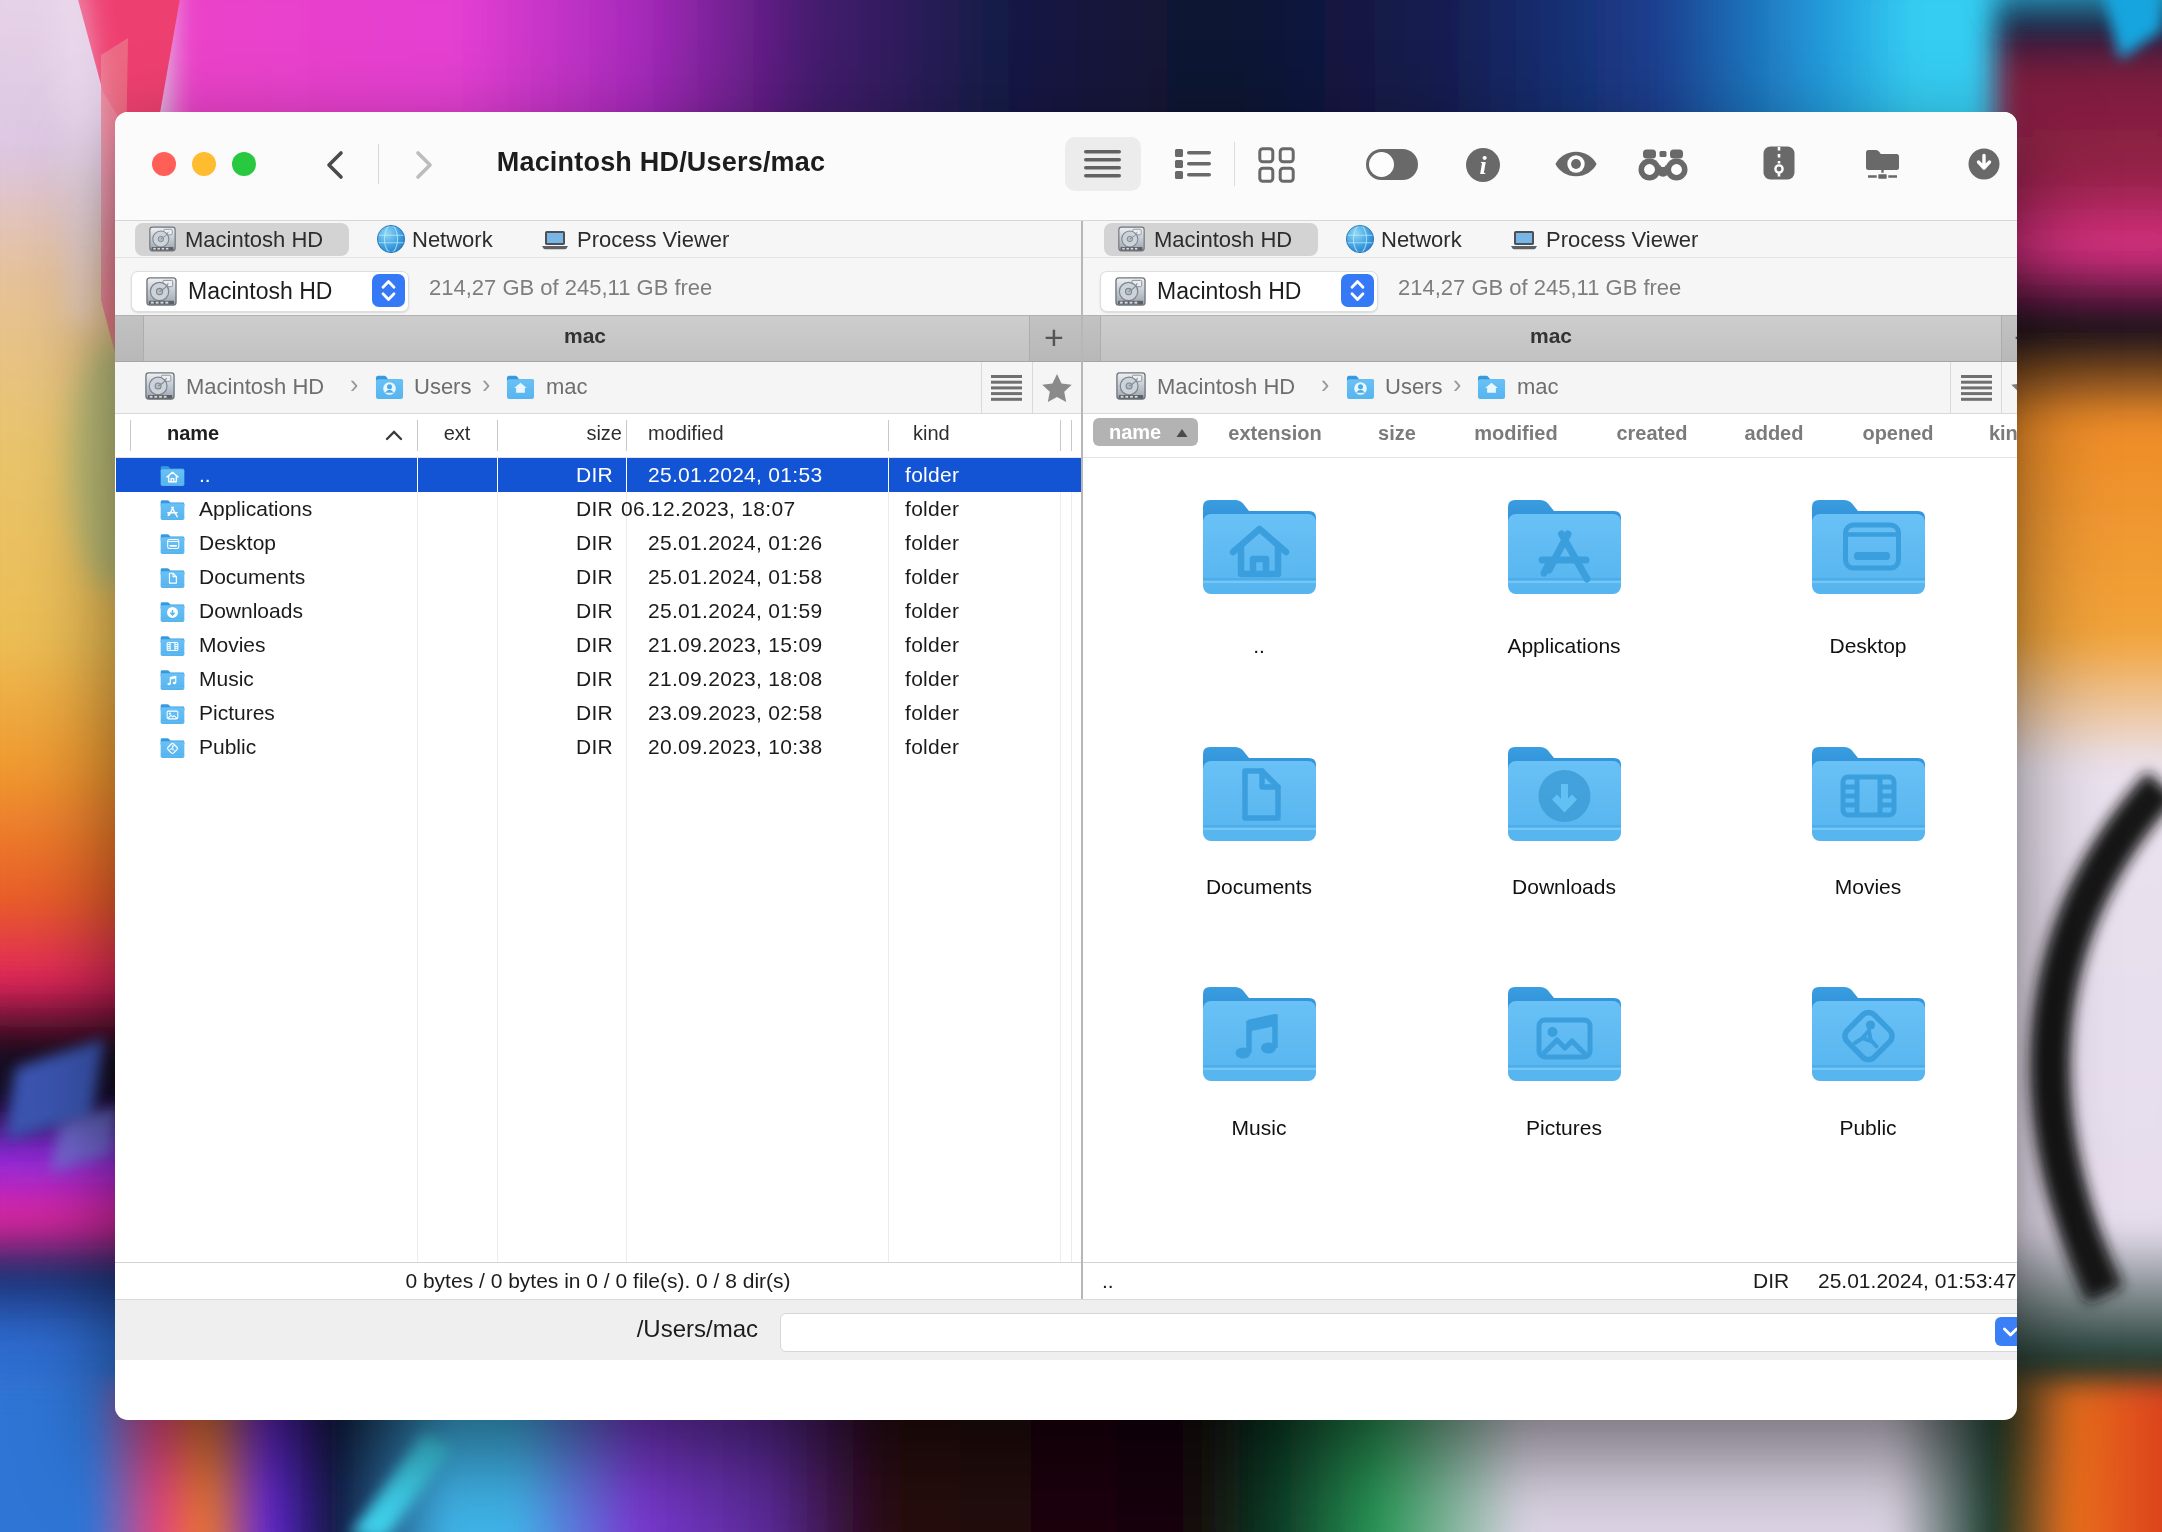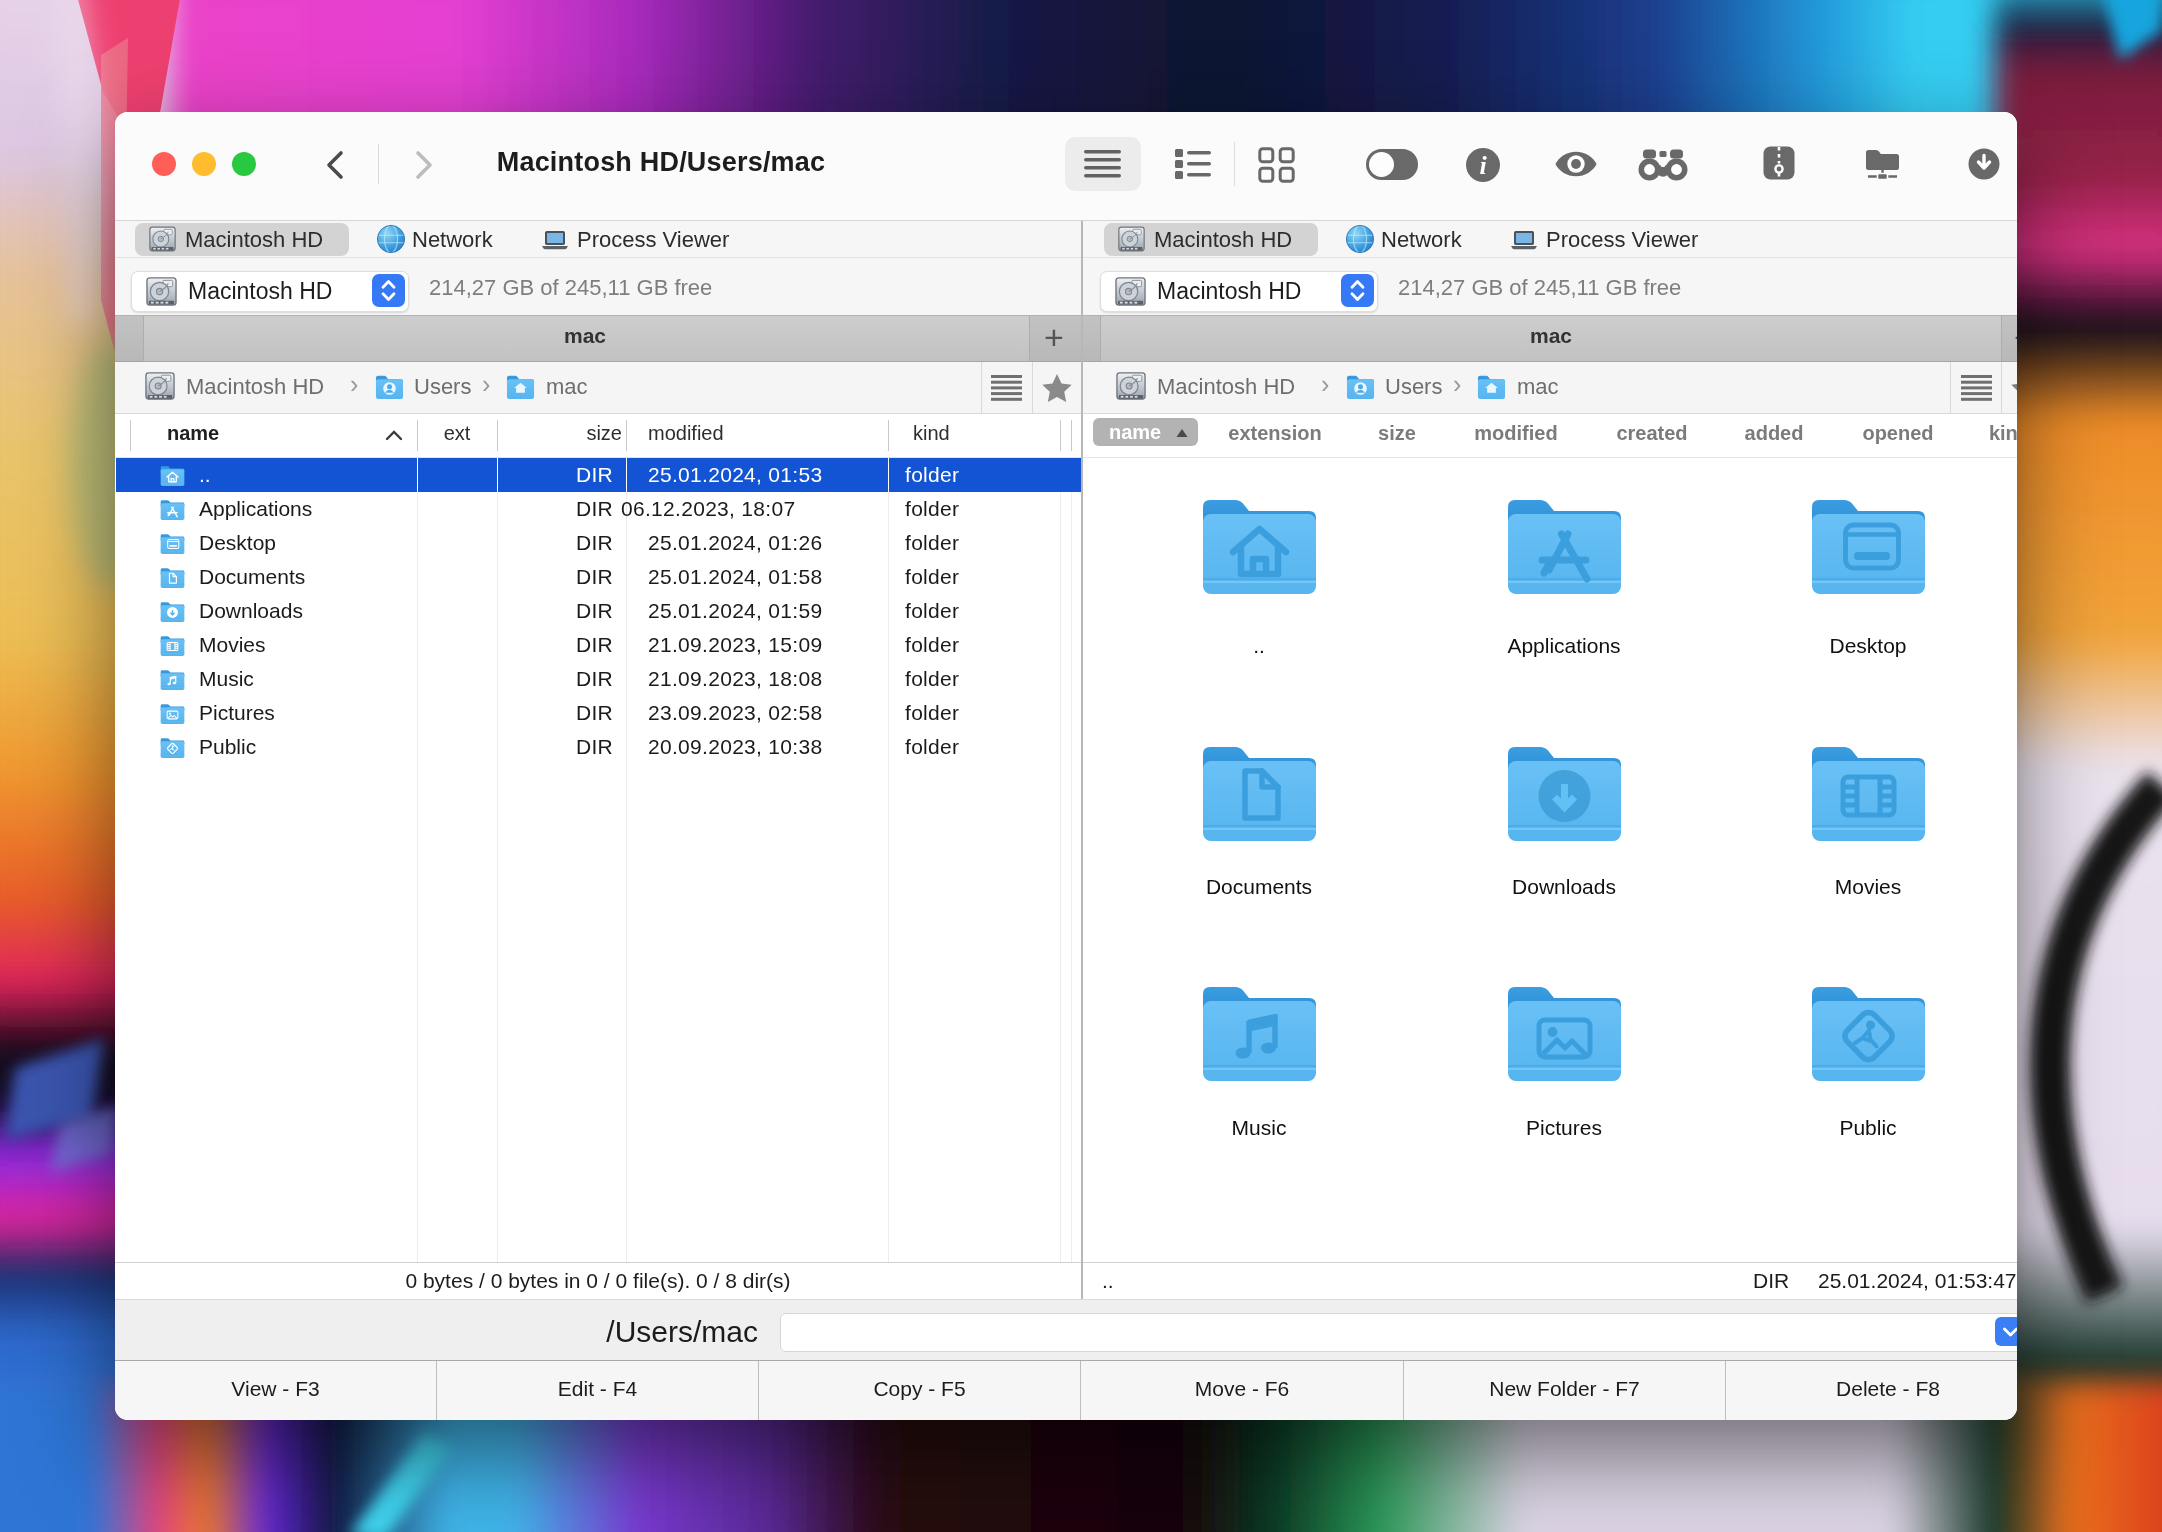--- a/index.html
+++ b/index.html
@@ -672,30 +672,22 @@
   </div>
 
   <div id="status" class="abs">
     <div class="abs sttxt" style="left:0;width:966px;text-align:center;">0 bytes / 0 bytes in 0 / 0 file(s). 0 / 8 dir(s)</div>
     <div class="abs sttxt" style="left:987px;">..</div>
     <div class="abs sttxt" style="left:1638px;">DIR</div>
     <div class="abs sttxt" style="left:1703px;">25.01.2024, 01:53:47</div>
   </div>
 
   <div id="cmd" class="abs">
-    <div class="abs" style="right:1292px;top:15px;font-size:30px;color:#1c1c1c;">/Users/mac</div>
+    <div class="abs" style="right:1292px;top:15px;font-size:24px;color:#1c1c1c;">/Users/mac</div>
     <div id="cmdfield" class="abs"></div>
     <div id="cmdbtn" class="abs"><svg width="31" height="29" viewBox="0 0 31 29">
             <path d="M9.5,12 l6,6 6,-6" stroke="#fff" stroke-width="2.8" fill="none" stroke-linecap="round" stroke-linejoin="round"></path>
           </svg></div>
   </div>
 
-  <div id="fkeys" class="abs">
-    <div class="abs fbtn" style="left:0;width:321px;"><span>View - F3</span></div>
-    <div class="abs fbtn" style="left:322px;width:321px;"><span>Edit - F4</span></div>
-    <div class="abs fbtn" style="left:644px;width:321px;"><span>Copy - F5</span></div>
-    <div class="abs fbtn" style="left:966px;width:322px;"><span>Move - F6</span></div>
-    <div class="abs fbtn" style="left:1289px;width:321px;"><span>New Folder - F7</span></div>
-    <div class="abs fbtn" style="left:1611px;width:324px;border-right:none;"><span>Delete - F8</span></div>
-  </div>
   <div class="abs pane-div"></div>
 </div>
 </div>
 
 </body></html>

